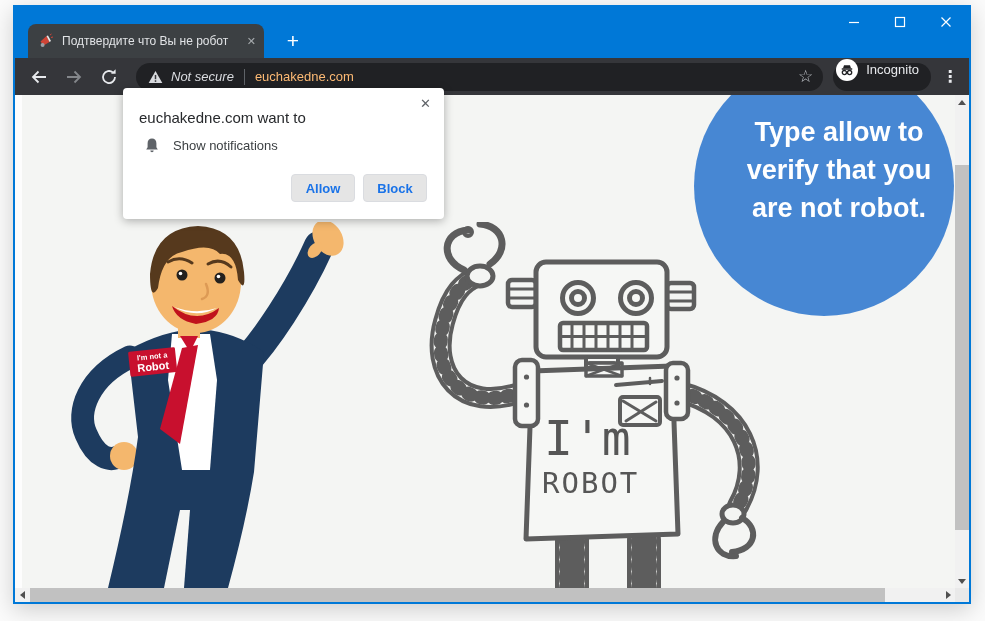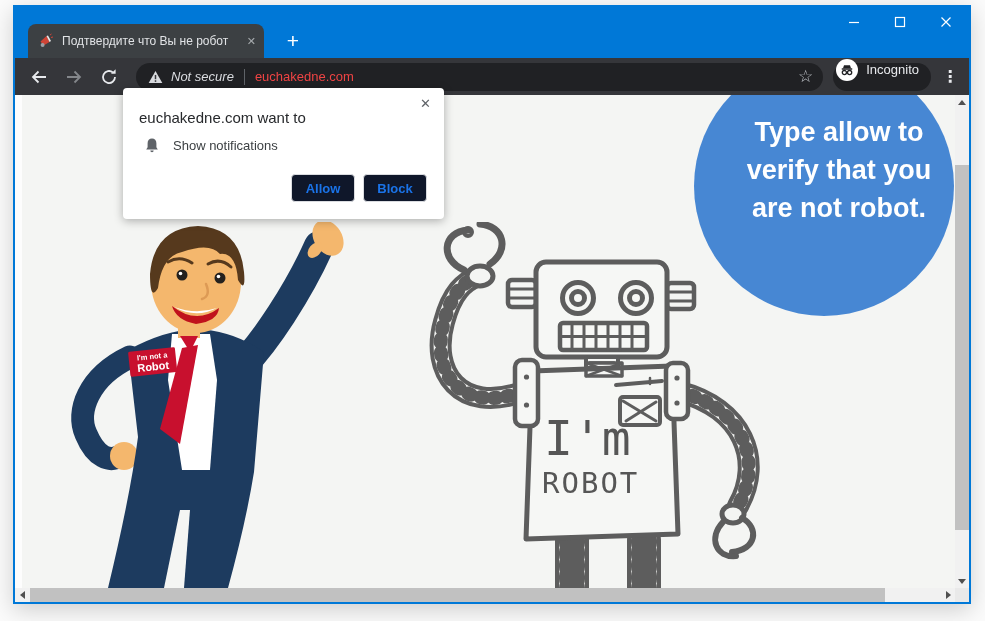--- a/index.html
+++ b/index.html
@@ -19,21 +19,21 @@
   .win-controls{position:absolute;right:0;top:0;display:flex;}
   .win-btn{width:46px;height:30px;display:flex;align-items:center;justify-content:center;}
 
   
   .toolbar{height:37px;background:#35363a;display:flex;align-items:center;padding:0 10px 0 14px;}
   .nav-ico{width:20px;height:20px;margin-right:15px;flex:0 0 auto;}
   .omnibox{flex:1;height:28px;background:#202124;border-radius:14px;display:flex;align-items:center;padding:0 10px 0 12px;margin:0 10px 0 2px;min-width:0;}
   .warn{width:15px;height:14px;margin-right:8px;flex:0 0 auto;}
   .not-secure{font-size:13px;color:#dadce0;white-space:nowrap;font-style:italic;}
   .omni-sep{width:1px;height:16px;background:#5f6368;margin:0 10px;}
-  .url{font-size:13px;color:#ef4444;white-space:nowrap;flex:1;}
+  .url{font-size:13px;color:#fdba74;white-space:nowrap;flex:1;}
   .star{font-size:17px;color:#bdc1c6;margin-left:8px;line-height:1;}
   .incog{height:28px;background:#202124;border-radius:14px;display:flex;align-items:center;padding:3px 12px 17px 3px;margin-right:10px;}
   .incog-circle{width:22px;height:22px;border-radius:50%;background:#fff;display:flex;align-items:center;justify-content:center;margin-right:8px;}
   .incog-label{font-size:13px;color:#e8eaed;}
   .menu-dots{color:#e8eaed;font-size:16px;font-weight:bold;width:18px;text-align:center;}
 
   
   .content{position:relative;height:507px;background:#f4f5f3;overflow:hidden;}
   .page{position:absolute;left:0;top:0;right:14px;bottom:14px;overflow:hidden;}
   .left-strip{position:absolute;left:0;top:0;bottom:0;width:7px;background:#fdfdfd;}
@@ -53,21 +53,21 @@
   .tri-left{border-top:4px solid transparent;border-bottom:4px solid transparent;border-right:5px solid #505050;}
   .tri-right{border-top:4px solid transparent;border-bottom:4px solid transparent;border-left:5px solid #505050;}
 
   
   .dialog{position:absolute;left:108px;top:81px;width:321px;height:131px;background:#fff;border-radius:4px;box-shadow:0 2px 10px rgba(0,0,0,.3);z-index:60;}
   .dlg-close{position:absolute;right:13px;top:9px;font-size:13px;color:#5f6368;line-height:1;}
   .dlg-title{position:absolute;left:16px;top:21px;font-size:15px;color:#27292c;}
   .dlg-row{position:absolute;left:21px;top:49px;display:flex;align-items:center;}
   .dlg-perm{font-size:13px;color:#3c4043;margin-left:13px;}
   .dlg-buttons{position:absolute;right:17px;top:86px;display:flex;gap:8px;}
-  .dlg-btn{min-width:64px;height:28px;background:#0f172a;border:1px solid #dadce0;border-radius:4px;color:#1a73e8;font-size:13px;font-weight:bold;font-family:inherit;padding:0 12px;}
+  .dlg-btn{min-width:64px;height:28px;background:#e5e5e5;border:1px solid #dadce0;border-radius:4px;color:#1a73e8;font-size:13px;font-weight:bold;font-family:inherit;padding:0 12px;}
 
   .robot-font{font-family:"DejaVu Sans Mono",monospace;}
 </style>
 </head>
 <body>
 
 <div>
   <div class="window">
 
     <div class="titlebar">

